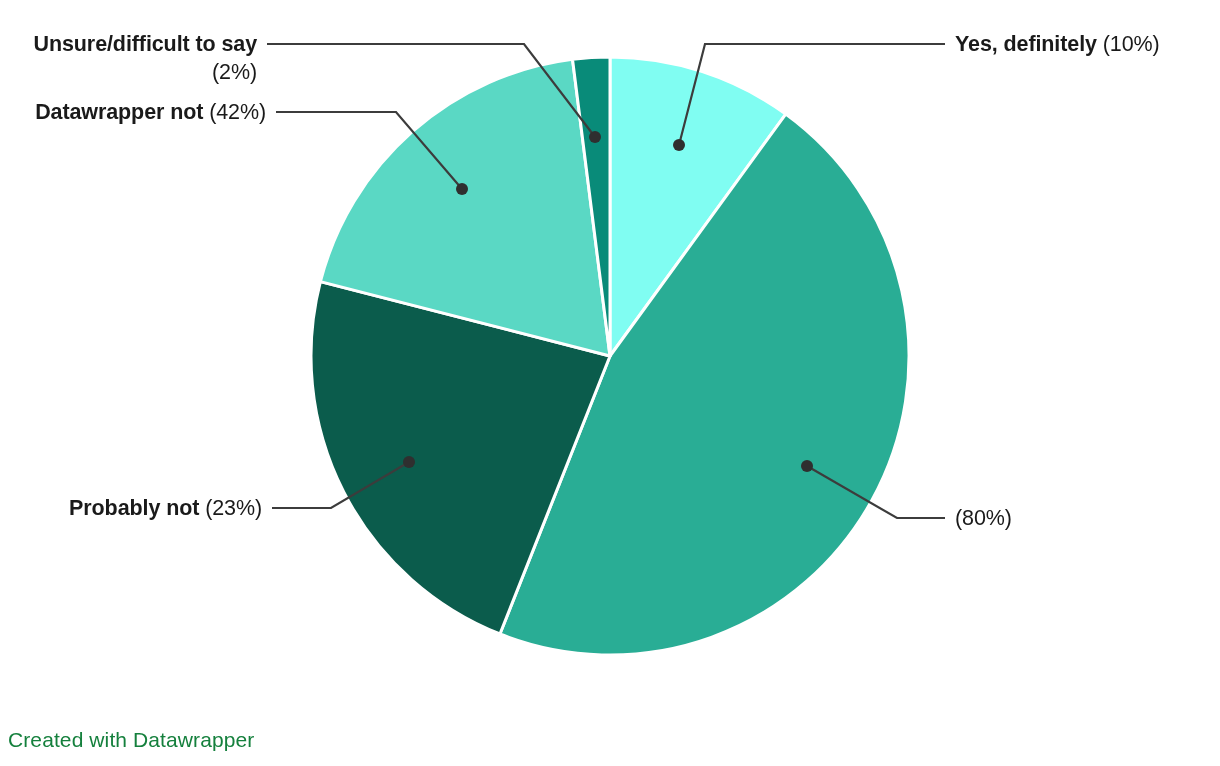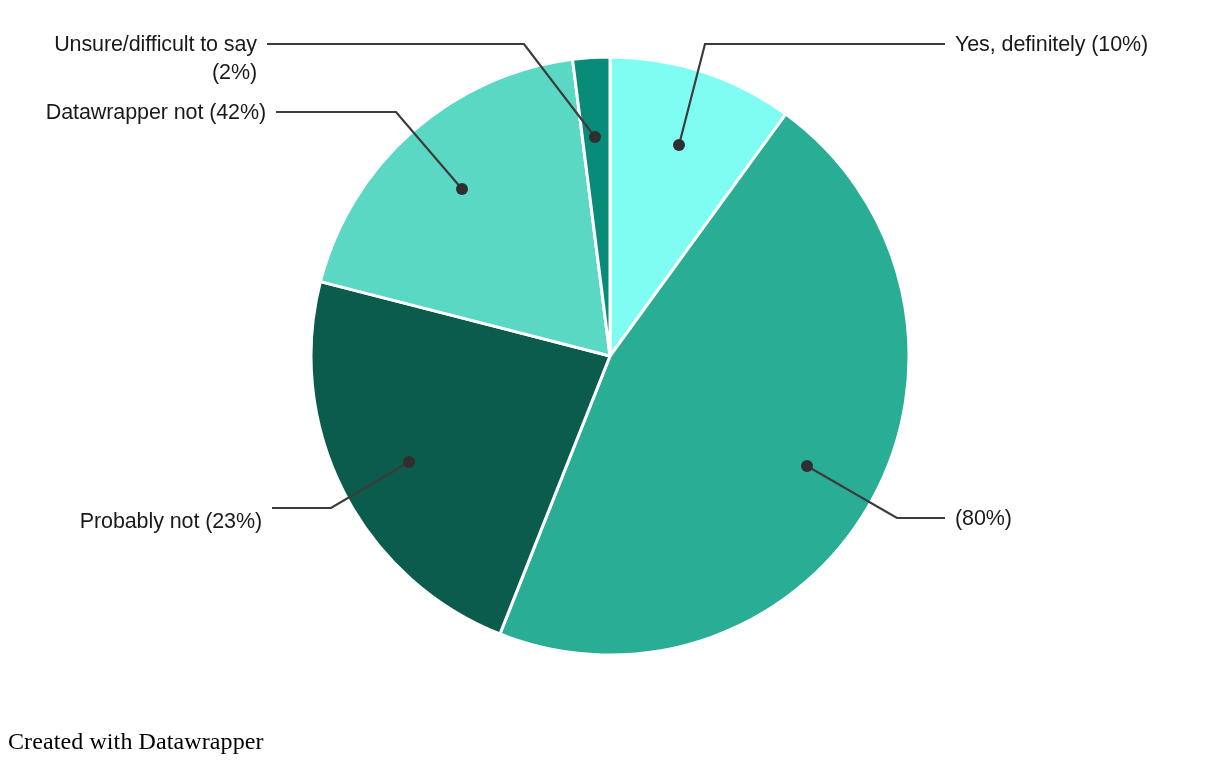--- a/index.html
+++ b/index.html
@@ -44,42 +44,41 @@
   }
   .label {
     position: absolute;
     color: #1a1a1a;
     font-size: 21.5px;
     line-height: 28px;
     letter-spacing: -0.1px;
     white-space: nowrap;
   }
   .label .name {
-    font-weight: normal;
+    font-weight: bold;
   }
   .label .pct {
     font-weight: normal;
   }
   .label.right {
     text-align: right;
   }
   .label.left {
     text-align: right;
   }
   .label .line2 {
     display: block;
   }
   #footer-credit {
     position: absolute;
     left: 8px;
     top: 728px;
-    font-size: 24px;
-    color: #000000;
+    font-size: 21px;
+    color: #15803d;
     letter-spacing: 0.1px;
-    font-family: Liberation Serif, serif;
   }
 </style>
 </head>
 <body>
 
 <div id="chart-root">
 
   <svg class="chart-svg" viewBox="0 0 1220 766">
     <g id="pie-slices">
         <path d="M 610 356 L 610.00 57.00 A 299 299 0 0 1 785.75 114.10 Z" class="slice" fill="#80FDF2"></path>
@@ -107,21 +106,21 @@
   </svg>
 
   <div class="label right" style="left:955px; top:30px;">
     <span class="name">Yes, definitely </span><span class="pct">(10%)</span>
   </div>
 
   <div class="label right" style="left:955px; top:504px;">
     <span class="pct line2">(80%)</span>
   </div>
 
-  <div class="label left" style="left:0px; width:262px; top:494px;margin-top:13px;">
+  <div class="label left" style="left:0px; width:262px; top:494px;">
     <span class="name">Probably not </span><span class="pct">(23%)</span>
   </div>
 
   <div class="label left" style="left:0px; width:266px; top:98px;">
     <span class="name">Datawrapper not </span><span class="pct">(42%)</span>
   </div>
 
   <div class="label left" style="left:0px; width:257px; top:30px;">
     <span class="name">Unsure/difficult to say</span><span class="pct line2">(2%)</span>
   </div>

